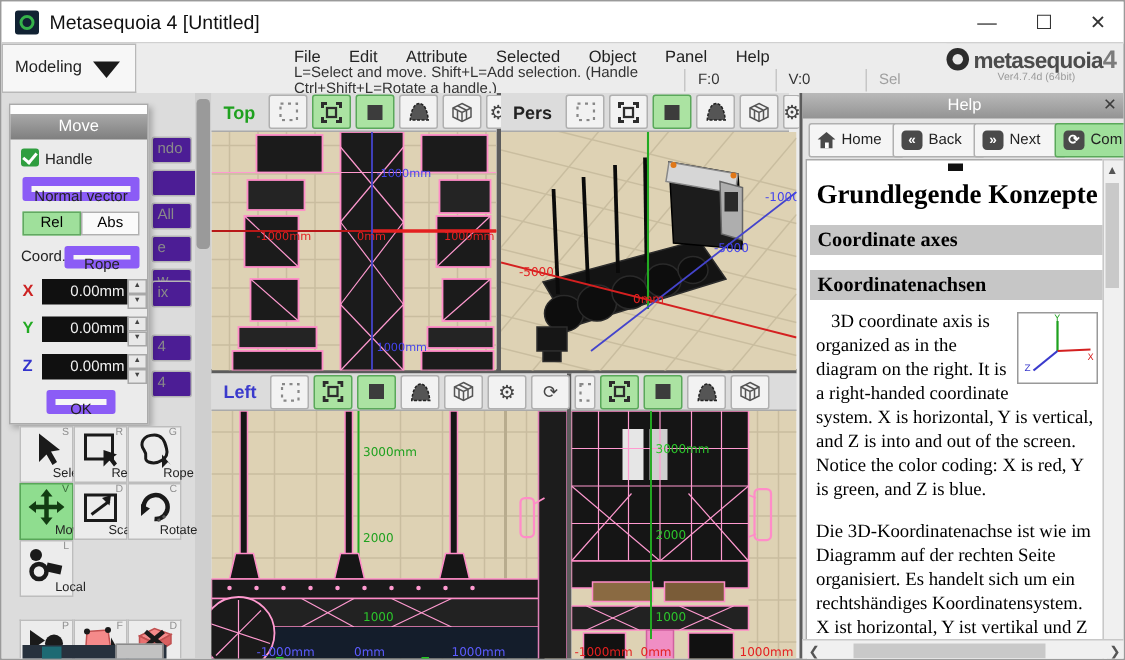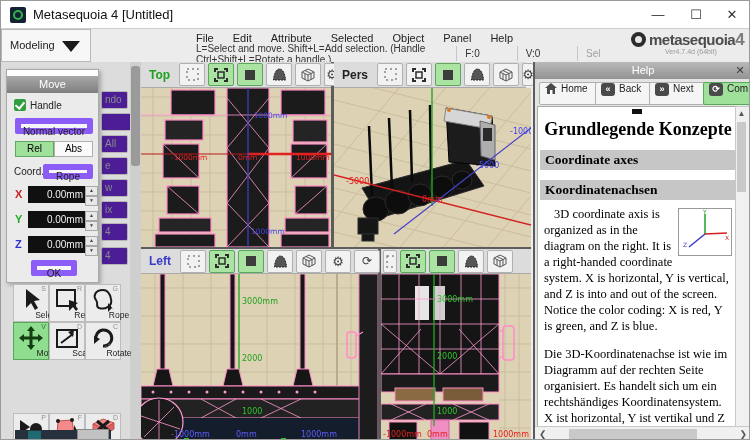--- a/index.html
+++ b/index.html
@@ -68,21 +68,21 @@
        display:flex;align-items:center;justify-content:center;flex:none;}
   .vbtn.on{background:#abe3a2;border-color:#5aa85a;}
   .divider{background:#5c5c5c;}
   svg text{font-family:"DejaVu Sans",sans-serif;}
   
   .helppanel{left:532px;top:61px;width:218px;height:379px;background:#e4e4e4;border-left:2px solid #5c5c5c;}
   .help-head{position:absolute;left:0;top:0;width:100%;height:17px;background:linear-gradient(#b9b9b9,#939393);
        color:#fff;font-size:11px;text-align:center;line-height:17px;}
   .help-x{position:absolute;right:3px;top:0;width:16px;height:16px;color:#3c3c3c;font-size:11px;line-height:16px;text-align:center;}
   .hbtn{position:absolute;top:20px;height:21px;background:#f5f5f5;border:1px solid #b0b0b0;border-radius:2px;
-       font-size:10px;color:#222;display:flex;gap:4px;padding:0 5px;}
+       font-size:10px;color:#222;display:flex;align-items:center;gap:4px;padding:0 5px;}
   .hbtn.green{background:#9fe09b;border-color:#5aa85a;}
   .badge{width:14px;height:13px;background:#4a4a4a;color:#fff;border-radius:3px;font-size:9px;
        line-height:13px;text-align:center;font-weight:bold;}
   .help-content{position:absolute;left:2px;top:44px;width:200px;height:377px;background:#fff;
        border:1px solid #aaa;overflow:hidden;font-family:"Liberation Serif",serif;color:#000;}
   .h-title{font-size:18px;font-weight:bold;text-align:center;margin-top:12px;}
   .h-bar{background:#c6c6c6;font-size:13.5px;font-weight:bold;padding:2px 5px;margin:10px 2px 0 2px;}
   .h-para{font-size:12.5px;line-height:1.28;margin:6px 6px 0 6px;text-align:left;}
   .diagram{float:right;width:52px;height:46px;border:1px solid #999;margin:2px 0 2px 4px;background:#fff;}
   .vscroll{position:absolute;right:1px;top:44px;width:13px;height:362px;background:#f0f0f0;border:1px solid #c8c8c8;}
@@ -134,21 +134,21 @@
     <div class="logo-ver">Ver4.7.4d (64bit)</div>
   </div>
 
   <div class="abs leftpanel"></div>
 
   <div class="abs stub" style="top:90px;">ndo</div>
   <div class="abs stub" style="top:112px;padding-left:32px;">edo</div>
   <div class="abs stub" style="top:134px;">All</div>
   <div class="abs stub" style="top:156px;">e</div>
   <div class="abs stub" style="top:178px;">w</div>
-  <div class="abs stub" style="top:200px;">ix</div>
+  <div class="abs stub" style="top:186px;">ix</div>
   <div class="abs stub" style="top:222px;">4</div>
   <div class="abs stub" style="top:246px;">4</div>
 
   <div class="abs lp-scroll">
       <div class="lp-thumb"></div>
     </div>
 
   <div class="abs movedlg">
     <div class="top"></div>
     <div class="mv-head">Move</div>
@@ -239,20 +239,29 @@
   <div class="abs tcell" style="left:84px;top:321px;">
     <span class="key">C</span>
     <svg width="24" height="24">
         <path d="M5 14 A8 8 0 1 1 12 20" fill="none" stroke="#1a1a1a" stroke-width="3"></path>
         <polygon points="3,10 9,13 3,18" fill="#1a1a1a"></polygon>
         <g stroke="#555" stroke-width="2" stroke-dasharray="2 2">
           <path d="M14 21 A8 8 0 0 0 20 16" fill="none"></path>
         </g>
       </svg>
     <span class="tlabel">Rotate</span>
+  </div>
+  <div class="abs tcell" style="left:12px;top:359px;">
+    <span class="key">L</span>
+    <svg width="26" height="24">
+        <circle cx="6" cy="6" r="4" fill="#1a1a1a"></circle>
+        <circle cx="8" cy="17" r="5" fill="none" stroke="#1a1a1a" stroke-width="3"></circle>
+        <rect x="13" y="12" width="10" height="6" fill="#1a1a1a" transform="rotate(12 18 15)"></rect>
+      </svg>
+    <span class="tlabel">Local</span>
   </div>
 
   <div class="abs tcell" style="left:12px;top:412px;height:28px;border-bottom:none;">
     <span class="key">P</span>
     <svg width="26" height="20">
         <polygon points="2,3 2,17 12,10" fill="#1a1a1a"></polygon>
         <circle cx="18" cy="12" r="6" fill="#1a1a1a"></circle>
       </svg>
   </div>
   <div class="abs tcell" style="left:48px;top:412px;height:28px;border-bottom:none;">

